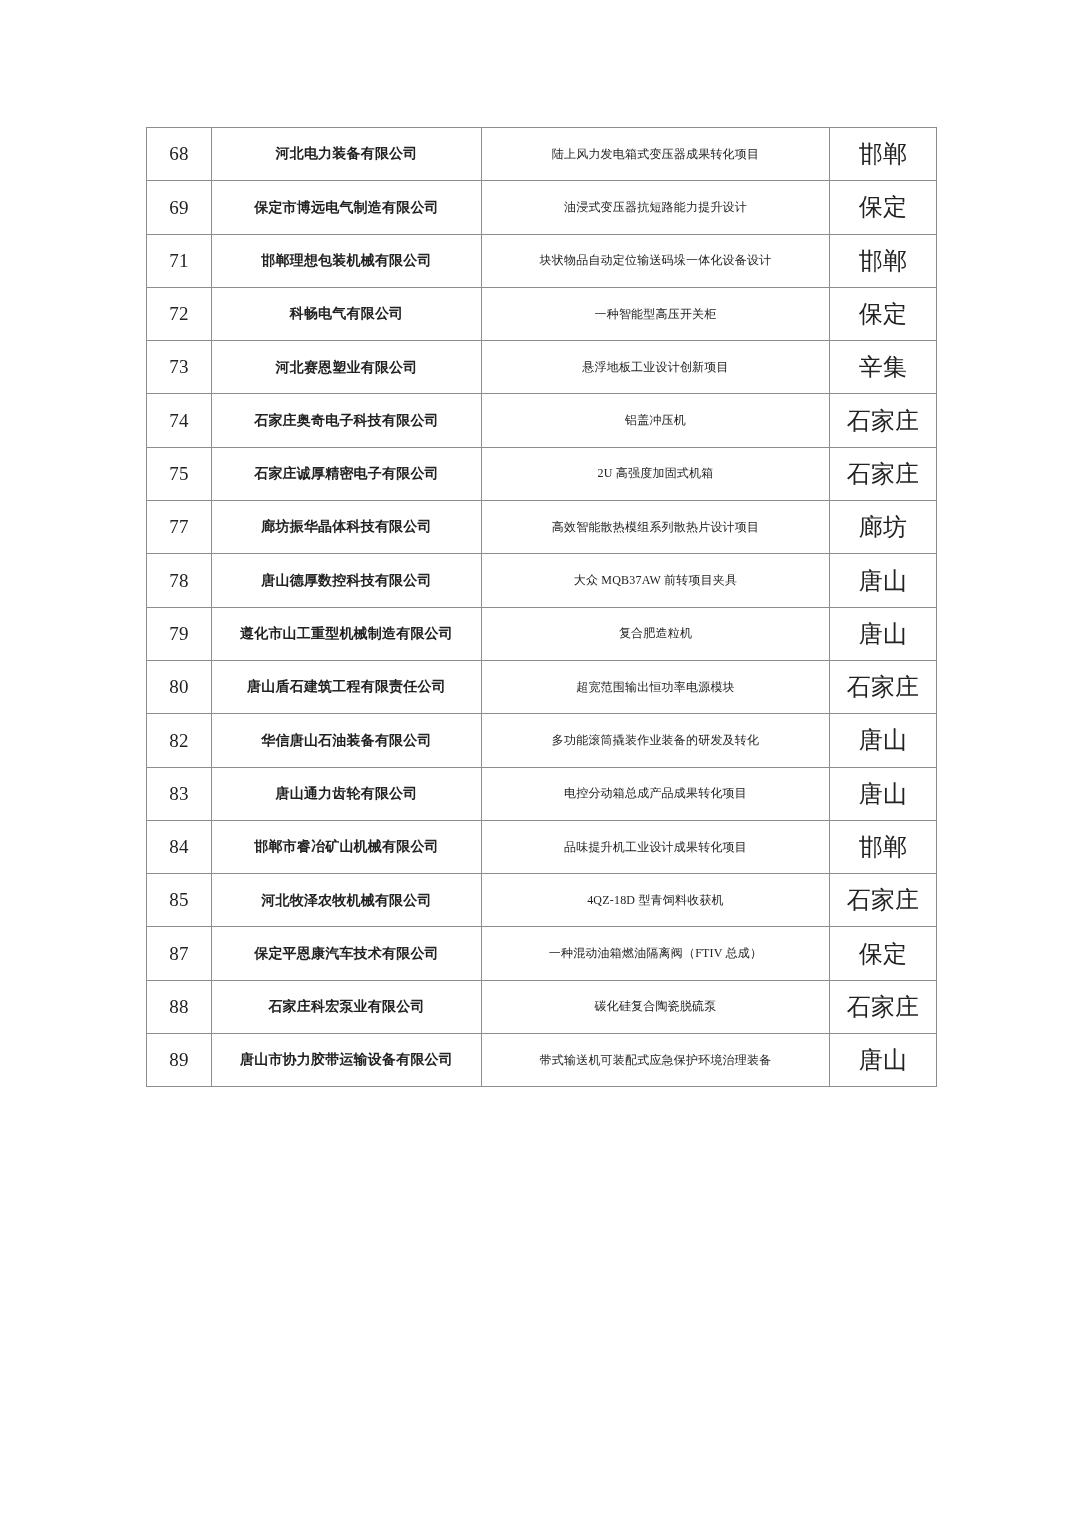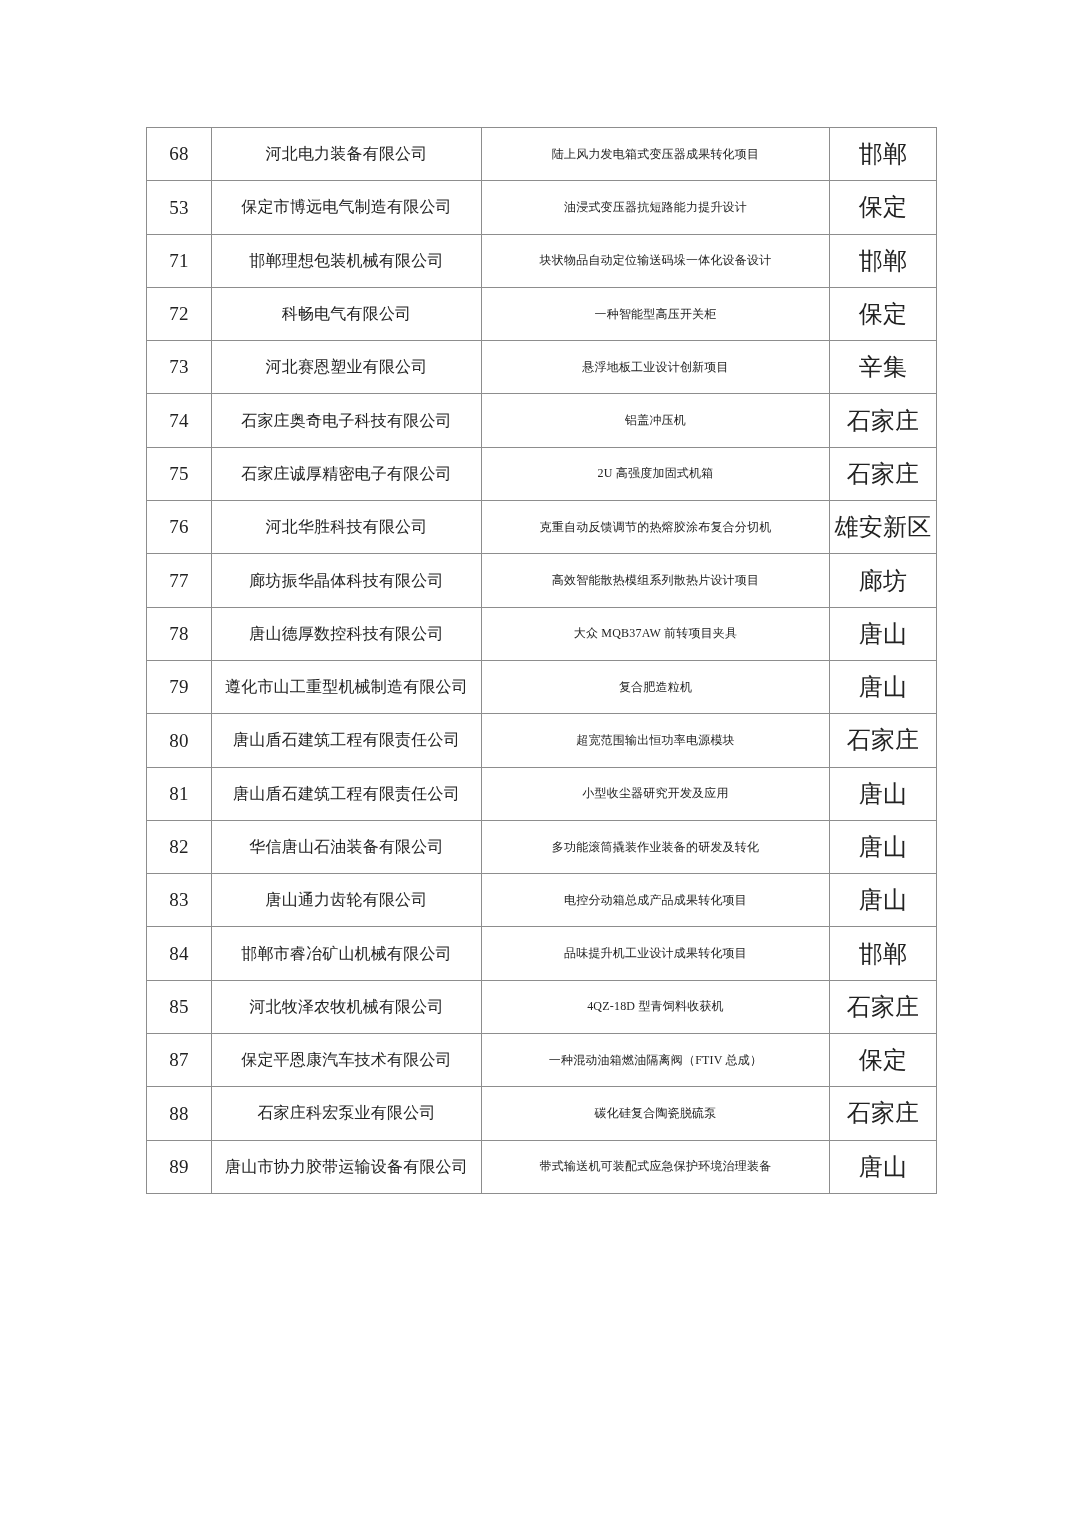--- a/index.html
+++ b/index.html
@@ -44,23 +44,24 @@
     vertical-align: middle;
     line-height: 1.25;
     color: #222222;
     background: #ffffff;
   }
   td.cell-index {
     font-size: 19px;
     letter-spacing: 0.3px;
   }
   td.cell-company {
-    font-size: 16px;
+    font-size: 14px;
     letter-spacing: 0.2px;
     white-space: nowrap;
+    font-weight: bold;
   }
   td.cell-project {
     font-size: 12px;
     letter-spacing: 0.2px;
     white-space: nowrap;
   }
   td.cell-city {
     font-size: 24px;
     letter-spacing: 0.2px;
     white-space: nowrap;
@@ -79,21 +80,21 @@
         <col class="c-city">
       </colgroup>
       <tbody id="table-body">
           <tr>
             <td class="cell-index">68</td>
             <td class="cell-company">河北电力装备有限公司</td>
             <td class="cell-project">陆上风力发电箱式变压器成果转化项目</td>
             <td class="cell-city">邯郸</td>
           </tr>
           <tr>
-            <td class="cell-index">53</td>
+            <td class="cell-index">69</td>
             <td class="cell-company">保定市博远电气制造有限公司</td>
             <td class="cell-project">油浸式变压器抗短路能力提升设计</td>
             <td class="cell-city">保定</td>
           </tr>
           <tr>
             <td class="cell-index">71</td>
             <td class="cell-company">邯郸理想包装机械有限公司</td>
             <td class="cell-project">块状物品自动定位输送码垛一体化设备设计</td>
             <td class="cell-city">邯郸</td>
           </tr>
@@ -115,26 +116,20 @@
             <td class="cell-project">铝盖冲压机</td>
             <td class="cell-city">石家庄</td>
           </tr>
           <tr>
             <td class="cell-index">75</td>
             <td class="cell-company">石家庄诚厚精密电子有限公司</td>
             <td class="cell-project">2U 高强度加固式机箱</td>
             <td class="cell-city">石家庄</td>
           </tr>
           <tr>
-            <td class="cell-index">76</td>
-            <td class="cell-company">河北华胜科技有限公司</td>
-            <td class="cell-project">克重自动反馈调节的热熔胶涂布复合分切机</td>
-            <td class="cell-city">雄安新区</td>
-          </tr>
-          <tr>
             <td class="cell-index">77</td>
             <td class="cell-company">廊坊振华晶体科技有限公司</td>
             <td class="cell-project">高效智能散热模组系列散热片设计项目</td>
             <td class="cell-city">廊坊</td>
           </tr>
           <tr>
             <td class="cell-index">78</td>
             <td class="cell-company">唐山德厚数控科技有限公司</td>
             <td class="cell-project">大众 MQB37AW 前转项目夹具</td>
             <td class="cell-city">唐山</td>
@@ -143,26 +138,20 @@
             <td class="cell-index">79</td>
             <td class="cell-company">遵化市山工重型机械制造有限公司</td>
             <td class="cell-project">复合肥造粒机</td>
             <td class="cell-city">唐山</td>
           </tr>
           <tr>
             <td class="cell-index">80</td>
             <td class="cell-company">唐山盾石建筑工程有限责任公司</td>
             <td class="cell-project">超宽范围输出恒功率电源模块</td>
             <td class="cell-city">石家庄</td>
-          </tr>
-          <tr>
-            <td class="cell-index">81</td>
-            <td class="cell-company">唐山盾石建筑工程有限责任公司</td>
-            <td class="cell-project">小型收尘器研究开发及应用</td>
-            <td class="cell-city">唐山</td>
           </tr>
           <tr>
             <td class="cell-index">82</td>
             <td class="cell-company">华信唐山石油装备有限公司</td>
             <td class="cell-project">多功能滚筒撬装作业装备的研发及转化</td>
             <td class="cell-city">唐山</td>
           </tr>
           <tr>
             <td class="cell-index">83</td>
             <td class="cell-company">唐山通力齿轮有限公司</td>

